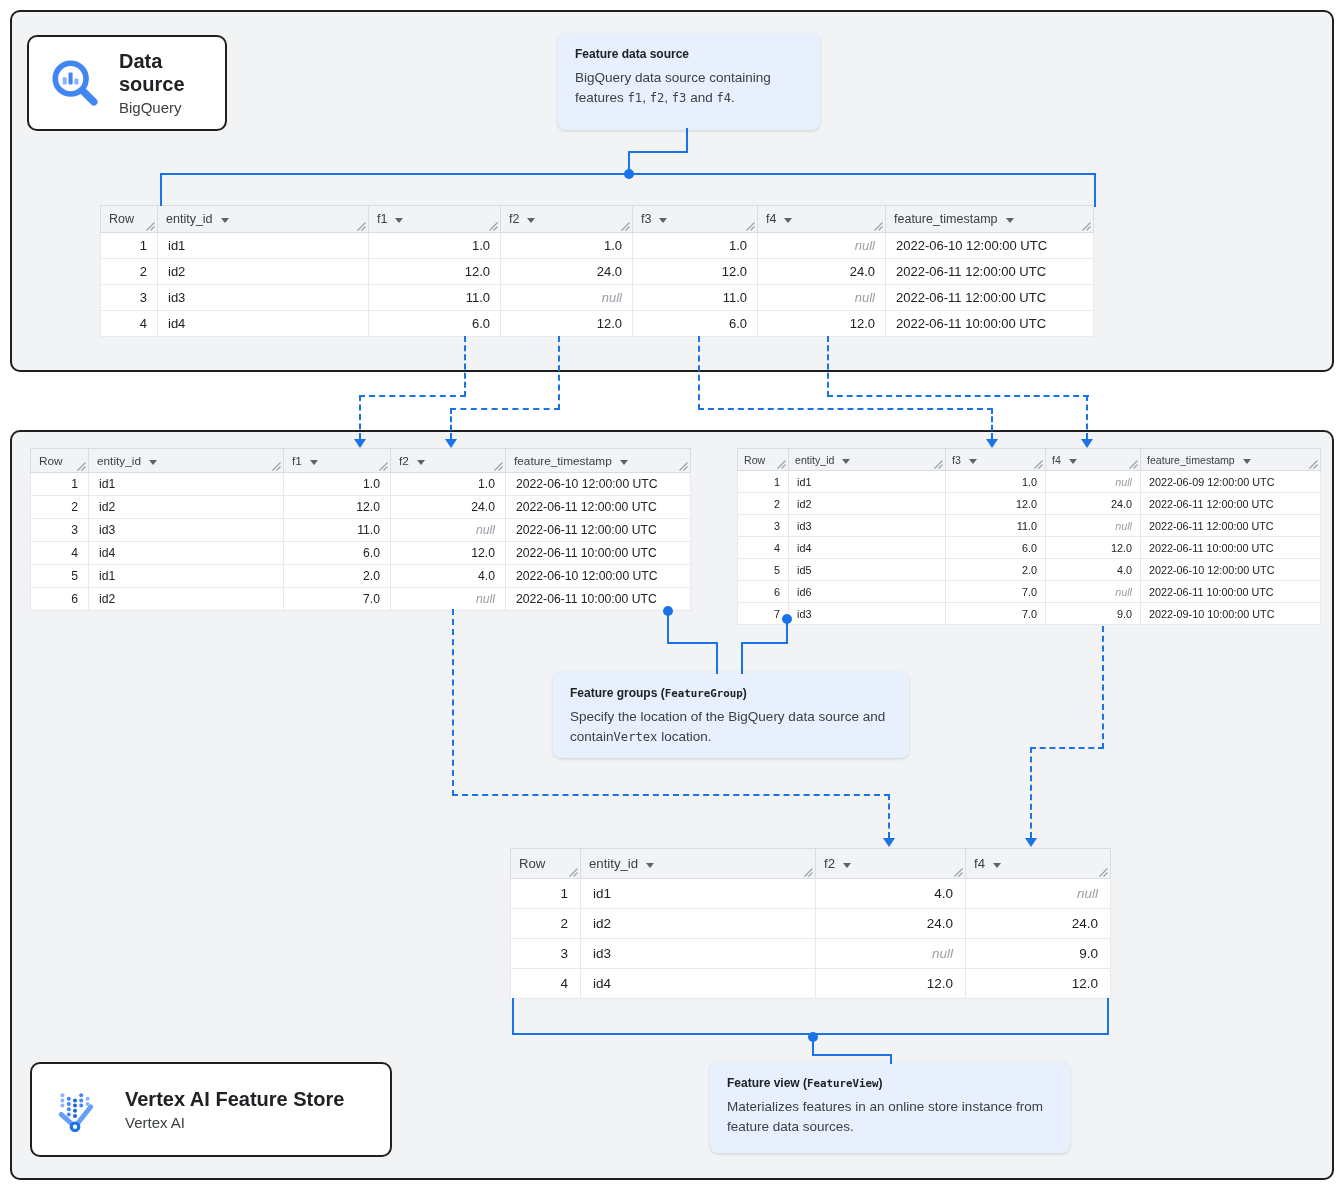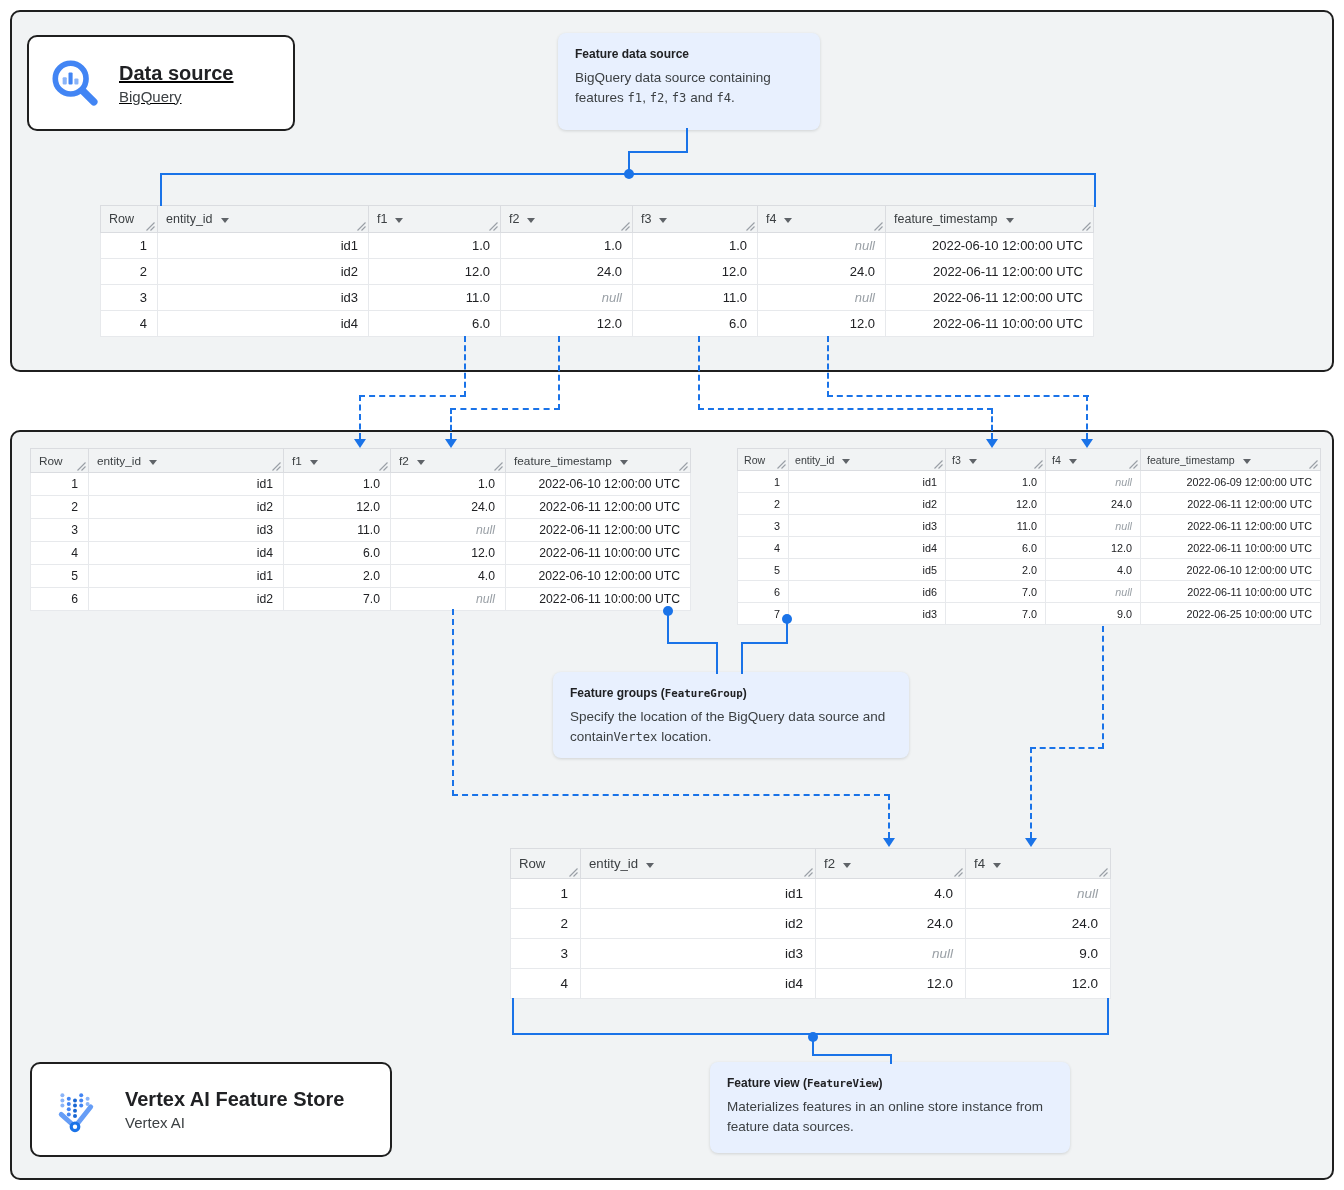--- a/index.html
+++ b/index.html
@@ -18,21 +18,21 @@
              box-shadow:0 1px 3px rgba(60,64,67,.18); z-index:2; }
   .callout h3 { font-size:12px; font-weight:bold; color:var(--text,#202124); margin-bottom:7px; }
   .callout p  { font-size:13.5px; line-height:1.45; color:var(--subtext,#3c4043); }
   .mono { font-family:"DejaVu Sans Mono", monospace; font-size:.9em; }
 
   table.bq-table { position:absolute; border-collapse:collapse; table-layout:fixed; background:#fff;
                    color:var(--text,#202124); border:1px solid var(--table-border,#dadce0); z-index:1; }
   .bq-table th { background:var(--header-bg,#f1f3f4); font-weight:normal; text-align:left; position:relative;
                  border:1px solid var(--table-border,#dadce0); padding:0 8px; color:#3c4043; white-space:nowrap; }
   .bq-table td { border:1px solid #e7e9ec; padding:0 10px; white-space:nowrap; overflow:hidden; }
-  .al-r { text-align:right; } .al-l { text-align:right; }
+  .al-r { text-align:right; } .al-l { text-align:left; }
   .null-cell { color:var(--null-text,#9aa0a6); font-style:italic; }
   .sort-arrow { display:inline-block; width:0; height:0; border-left:4px solid transparent; border-right:4px solid transparent;
                 border-top:5px solid #5f6368; margin-left:8px; }
   .resize-handle { position:absolute; right:2px; bottom:1px; line-height:0; }
 
   .t-source { left:100px; top:205px; }
   .t-source th { height:27px; font-size:12.5px; }
   .t-source td { height:26px; font-size:13px; }
 
   .t-group1 { left:30px; top:448px; }
@@ -58,21 +58,21 @@
          border-right:6px solid transparent; border-top:9px solid var(--accent,#1a73e8); z-index:4; }
 </style>
 </head>
 <body>
 
 <div class="canvas">
 
   <div class="panel" style="left:10px;top:10px;width:1324px;height:362px;"></div>
   <div class="panel" style="left:10px;top:430px;width:1324px;height:750px;"></div>
 
-  <div class="card" style="left:27px;top:35px;width:268px;height:96px;text-decoration:underline;">
+  <div class="card" style="left:27px;top:35px;width:200px;height:96px;">
     <span style="line-height:0;">
       <svg width="52" height="52" viewBox="0 0 24 24">
         <circle cx="10" cy="10" r="7.1" fill="#ffffff" stroke="#4285f4" stroke-width="2.6"></circle>
         <path d="M15.6 15.6 L20.7 20.7" stroke="#4285f4" stroke-width="3.4" stroke-linecap="round"></path>
         <rect x="6.3" y="9.3" width="1.9" height="3.4" rx="0.5" fill="#8ab4f8"></rect>
         <rect x="9.0" y="7.1" width="1.9" height="5.6" rx="0.5" fill="#4285f4"></rect>
         <rect x="11.7" y="9.9" width="1.9" height="2.8" rx="0.5" fill="#8ab4f8"></rect>
       </svg>
     </span>
     <span>
@@ -345,21 +345,21 @@
           <td class="al-l">id6</td>
           <td class="al-r">7.0</td>
           <td class="al-r null-cell">null</td>
           <td class="al-l">2022-06-11 10:00:00 UTC</td>
         </tr>
         <tr>
           <td class="al-r">7</td>
           <td class="al-l">id3</td>
           <td class="al-r">7.0</td>
           <td class="al-r">9.0</td>
-          <td class="al-l">2022-06-25 10:00:00 UTC</td>
+          <td class="al-l">2022-09-10 10:00:00 UTC</td>
         </tr>
       </tbody>
     </table>
   <table class="bq-table t-view">
       <colgroup>
         <col style="width: 70px;">
         <col style="width: 235px;">
         <col style="width: 150px;">
         <col style="width: 145px;">
       </colgroup>

